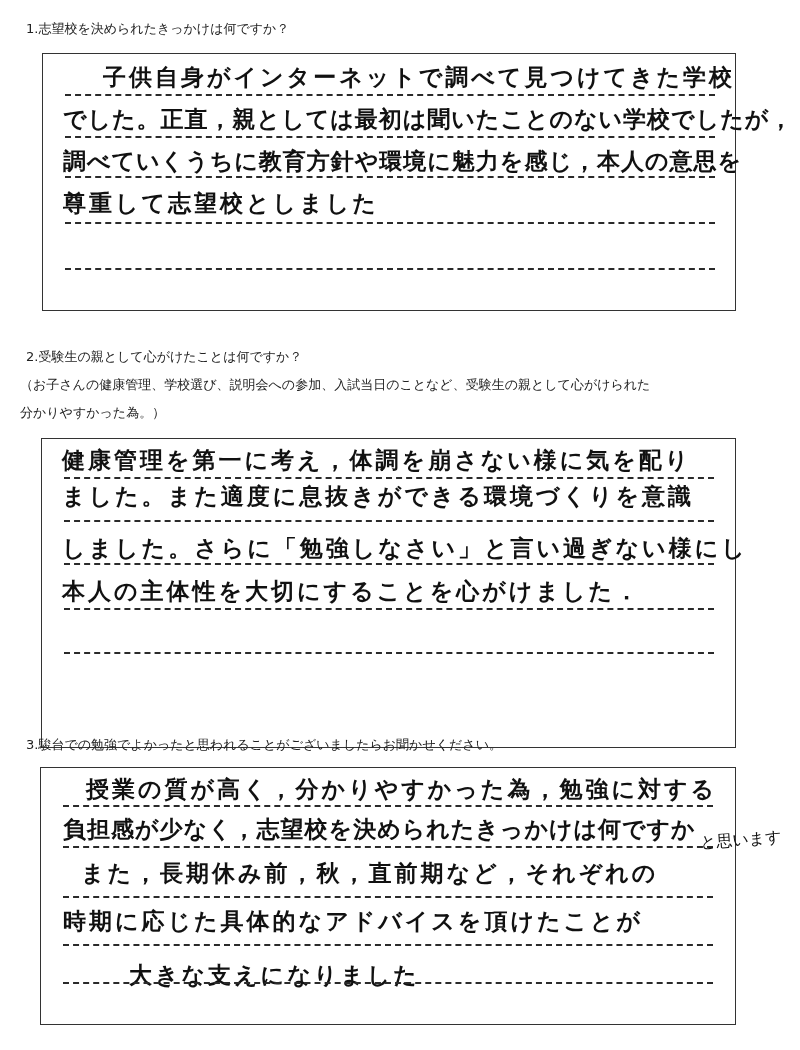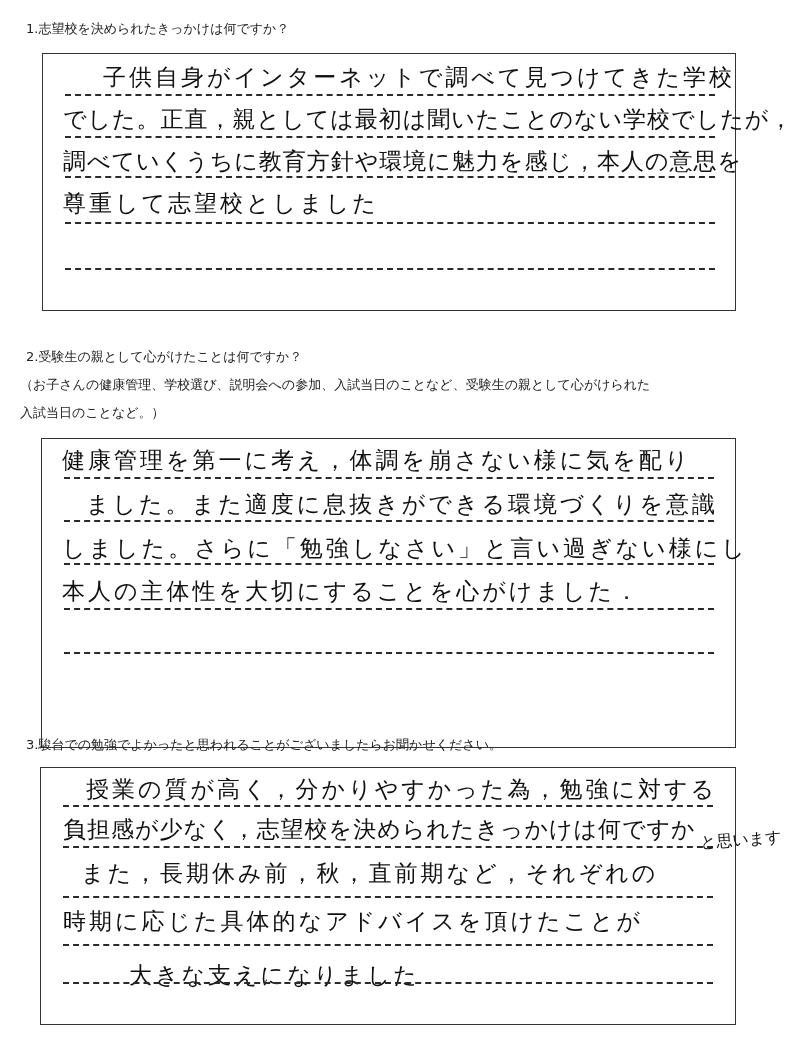--- a/index.html
+++ b/index.html
@@ -3,21 +3,21 @@
   <meta charset="utf-8">
   <style>
     html, body { margin:0; padding:0; background:#ffffff; }
     body { width:800px; height:1050px; position:relative; overflow:hidden;
       font-family: "DejaVu Sans", "Liberation Sans", sans-serif; color:#1a1a1a; }
     .q { position:absolute; font-size:13px; line-height:22px; color:#222; white-space:nowrap; }
     .box { position:absolute; border:1.5px solid #333; border-left-width:1.5px; box-sizing:border-box; background:#fff; }
     .line { position:absolute; left:22px; width:650px; height:0; border-top:2px dashed #2a2a2a; }
     .hw { position:absolute; left:40px; font-family: "DejaVu Serif", "Liberation Serif", serif;
       font-size:23px; letter-spacing:3px; color:#111; white-space:nowrap; transform-origin:left bottom;
-      font-weight:normal; }
+      font-weight:bold; }
     .margin-note { position:absolute; font-family:"DejaVu Serif", serif; font-size:16px; color:#111;
       transform:rotate(-4deg); white-space:nowrap; }
   </style>
 </head>
 <body>
 
 <div class="q" style="left:26px; top:18px;">
   <span>1.</span><span>志望校を決められたきっかけは何ですか？</span>
 </div>
 <div class="box" style="left:42px; top:53px; width:694px; height:258px;">
@@ -30,25 +30,25 @@
   <div class="hw" style="left:20px; top:134px;">尊重して志望校としました</div>
   <div class="line" style="top:168px;"></div>
   <div class="hw" style="left:20px; top:178px;"></div>
   <div class="line" style="top:214px;"></div>
 </div>
 
 <div class="q" style="left:26px; top:346px;">
   <span>2.</span><span>受験生の親として心がけたことは何ですか？</span>
 </div>
 <div class="q" style="left:20px; top:374px;">（お子さんの健康管理、学校選び、説明会への参加、入試当日のことなど、受験生の親として心がけられた</div>
-<div class="q" style="left:20px; top:402px;">入試当日のことなど。）</div>
+<div class="q" style="left:20px; top:402px;">分かりやすかった為。）</div>
 <div class="box" style="left:41px; top:438px; width:695px; height:310px;">
   <div class="hw" style="left:20px; top:6px;">健康管理を第一に考え，体調を崩さない様に気を配り</div>
   <div class="line" style="top:38px;"></div>
-  <div class="hw" style="left:20px; top:50px;margin-left:24px;">ました。また適度に息抜きができる環境づくりを意識</div>
+  <div class="hw" style="left:20px; top:42px;">ました。また適度に息抜きができる環境づくりを意識</div>
   <div class="line" style="top:81px;"></div>
   <div class="hw" style="left:20px; top:94px;">しました。さらに「勉強しなさい」と言い過ぎない様にし</div>
   <div class="line" style="top:124px;"></div>
   <div class="hw" style="left:20px; top:137px;">本人の主体性を大切にすることを心がけました．</div>
   <div class="line" style="top:169px;"></div>
   <div class="hw" style="left:20px; top:180px;"></div>
   <div class="line" style="top:213px;"></div>
 </div>
 
 <div class="q" style="left:26px; top:734px;">

